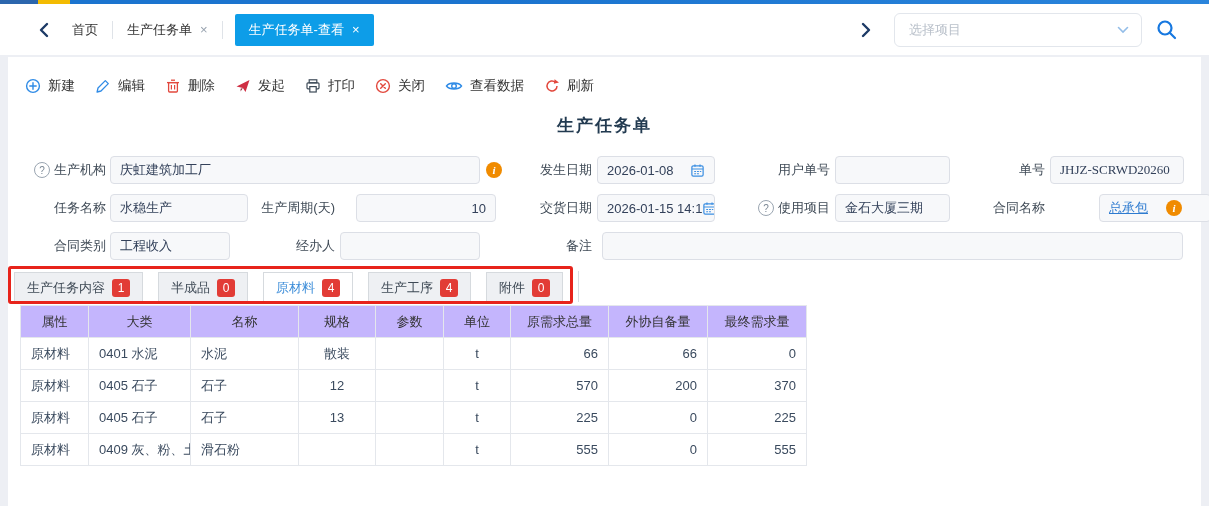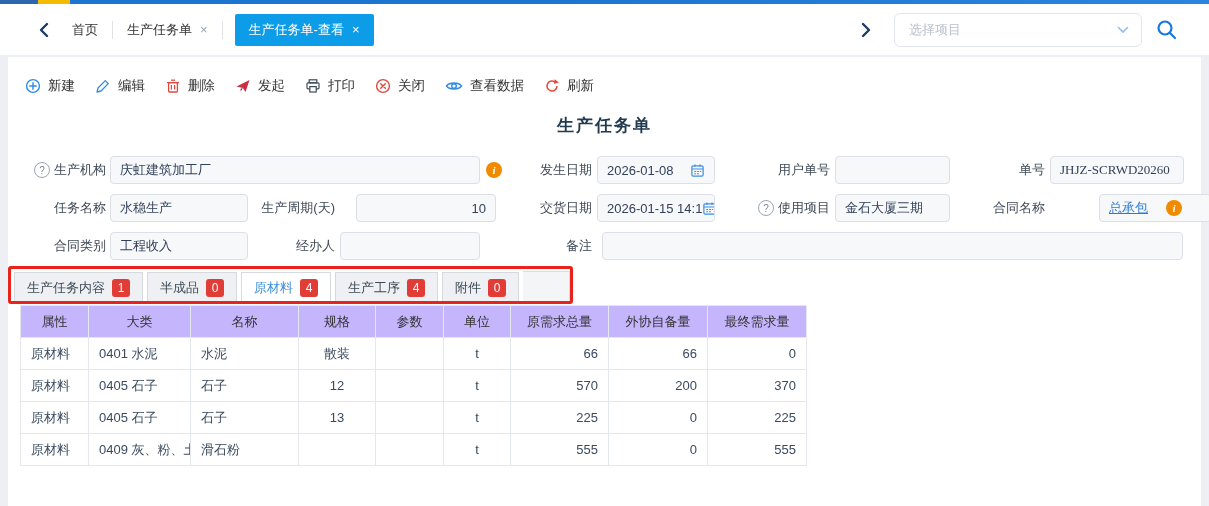--- a/index.html
+++ b/index.html
@@ -40,21 +40,21 @@
   .fi .cal{margin-left:auto;display:flex;align-items:center;}
   .linkval{color:#2e7bd0;text-decoration:underline;cursor:pointer;}
   .help{width:14px;height:14px;border:1px solid #9aa5b1;border-radius:50%;color:#7a8794;
     font-size:10px;display:inline-flex;align-items:center;justify-content:center;flex:none;}
   .info{position:absolute;width:16px;height:16px;background:#f08b00;border-radius:50%;color:#fff;
     font-style:italic;font-weight:bold;font-size:11px;display:flex;align-items:center;justify-content:center;
     font-family:"Liberation Serif","DejaVu Serif",serif;}
   .tstrip{position:absolute;left:14px;top:272px;width:556px;height:31px;display:flex;align-items:flex-end;
     border-bottom:1px solid #d6dade;box-sizing:border-box;}
   .ttab{height:30px;display:flex;align-items:center;padding:12px 12px;background:#eef0f3;
-    border:1px solid #d6dade;border-bottom:none;margin-right:4px;color:#3f4a56;cursor:pointer;
+    border:1px solid #d6dade;border-bottom:none;margin-right:15px;color:#3f4a56;cursor:pointer;
     box-sizing:border-box;white-space:nowrap;}
   .ttab.active{background:#fff;color:#3e8ed9;height:31px;margin-bottom:-1px;border-bottom:1px solid #fff;}
   .tfill{flex:1;height:30px;background:#f4f5f7;border-top:1px solid #dadde2;border-right:1px solid #dadde2;}
   .badge{background:#e23c36;color:#fff;border-radius:3px;min-width:18px;height:18px;padding:0 4px;
     display:flex;align-items:center;justify-content:center;font-size:12px;margin-left:7px;box-sizing:border-box;}
   .annrect{position:absolute;left:8px;top:266px;width:565px;height:38px;border:3px solid #e7231b;
     border-radius:3px;box-sizing:border-box;z-index:6;pointer-events:none;}
   table.dt{position:absolute;left:20px;top:305px;border-collapse:collapse;table-layout:fixed;width:786px;}
   table.dt th{background:#c4b5fd;font-weight:normal;color:#333;height:31px;
     border:1px solid #e4e7ec;text-align:center;padding:0 8px;overflow:hidden;white-space:nowrap;}
@@ -272,21 +272,21 @@
     <span>合同名称</span>
   </div>
 <div class="fi" style="left:1099px;top:194px;width:112px;">
     <span class="linkval">总承包</span>
   </div>
 <div class="info" style="left:1166px;top:200px;">i</div>
 
 <div class="fl" style="left:10px;top:232px;width:96px;">
     <span>合同类别</span>
   </div>
-<div class="fi" style="left:110px;top:232px;width:138px;">
+<div class="fi" style="left:110px;top:232px;width:120px;">
     <span>工程收入</span>
   </div>
 
 <div class="fl" style="left:240px;top:232px;width:95px;">
     <span>经办人</span>
   </div>
 <div class="fi" style="left:340px;top:232px;width:140px;">
     <span></span>
   </div>
 

